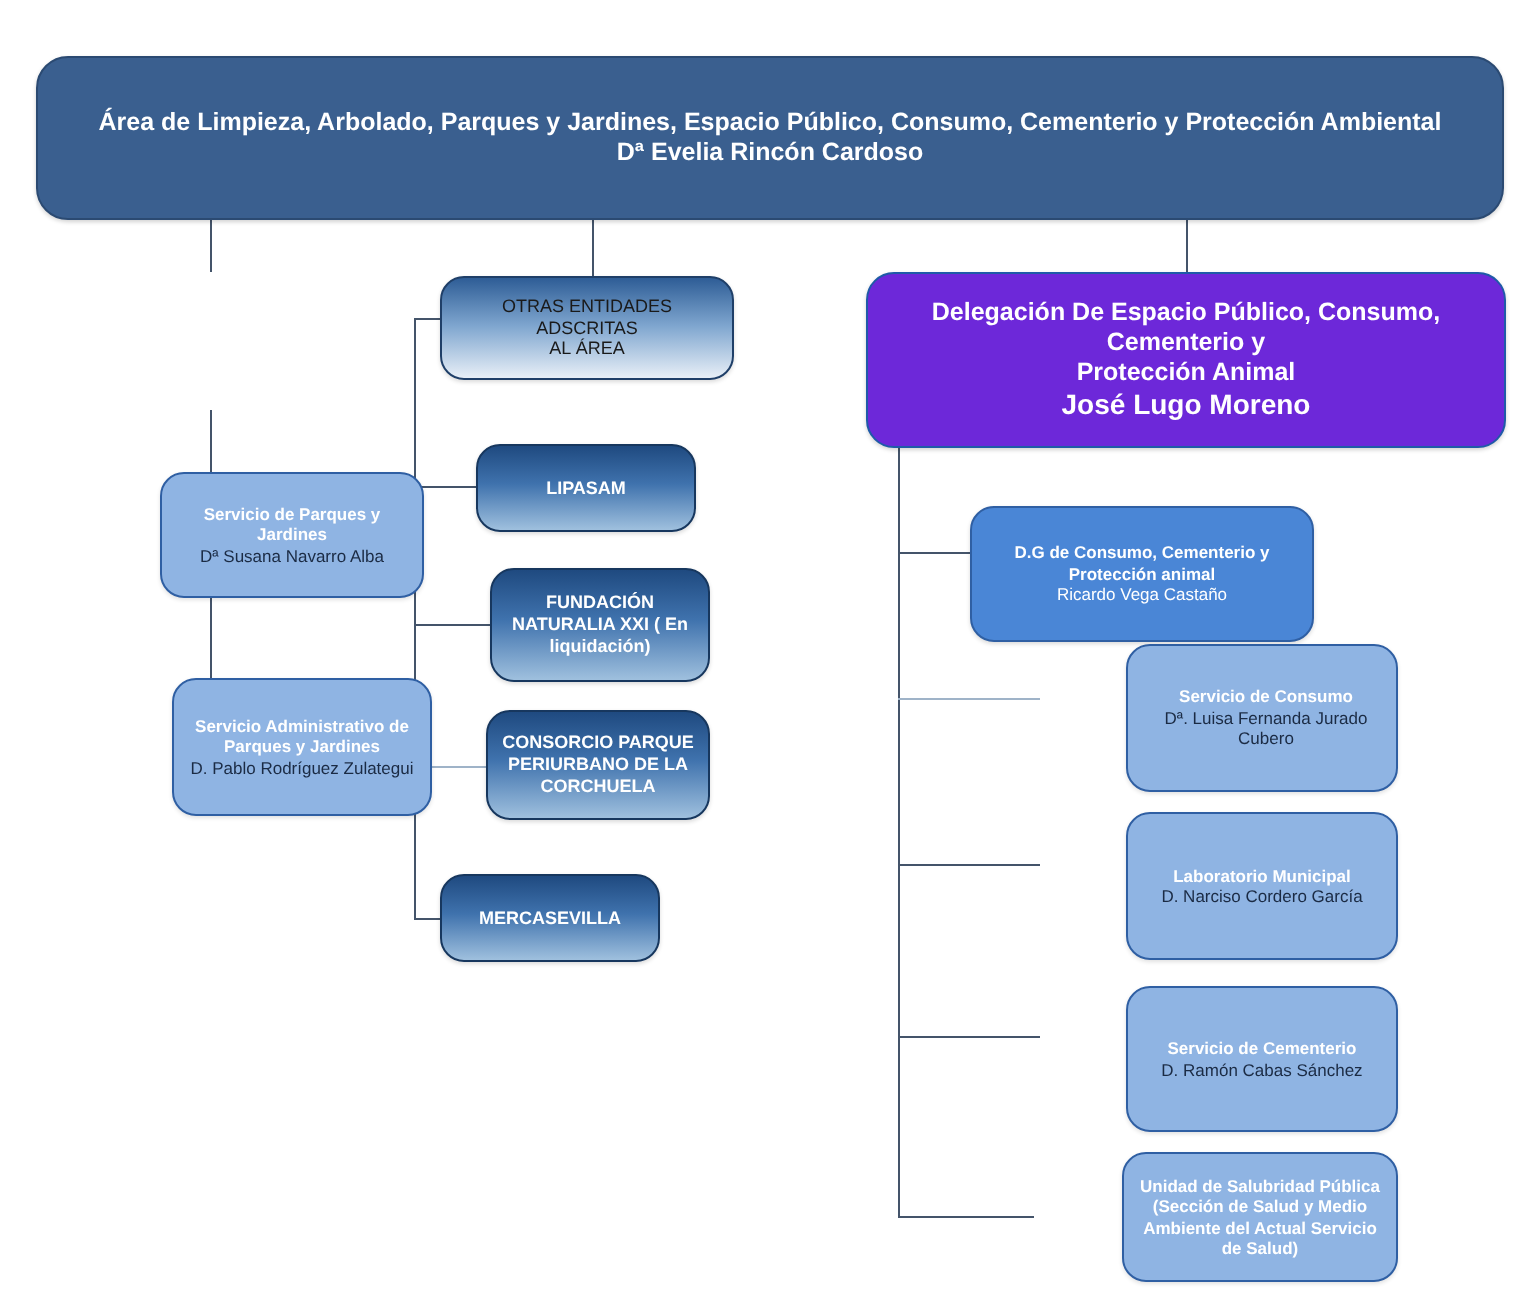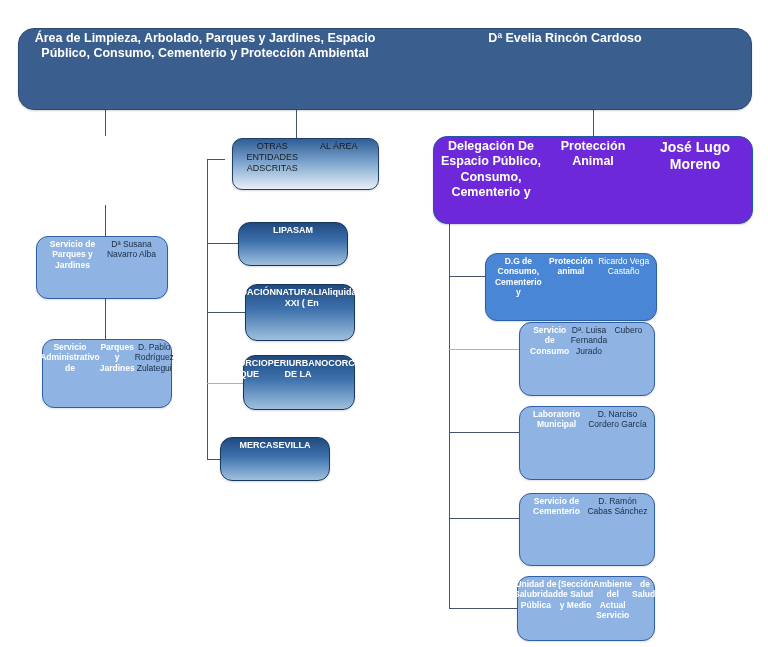--- a/index.html
+++ b/index.html
@@ -14,21 +14,21 @@
     position: relative;
     width: 768px;
     height: 647px;
     background: #ffffff;
     overflow: hidden;
   }
   .node {
     position: absolute;
     box-sizing: border-box;
     display: flex;
-    flex-direction: row;
+    flex-direction: column;
     align-items: flex-start;
     justify-content: center;
     text-align: center;
     border-radius: 12px;
     padding: 2px 6px;
     line-height: 1.22;
     z-index: 3;
   }
   .node .ln { display: block; width: 100%; }
 
@@ -65,20 +65,21 @@
   .style-dg .ln { font-size: 8.5px; font-weight: bold; }
   .style-dg .ln.sub { font-size: 8.5px; font-weight: normal; }
 
   
   .style-serv {
     background: #8fb4e3;
     border: 1px solid #2f5fa3;
     color: #ffffff;
     border-radius: 12px;
     box-shadow: 0 1px 2px rgba(0,0,0,0.12);
+    margin-left: 44px;
   }
   .style-serv .ln { font-size: 8.5px; font-weight: bold; }
   .style-serv .ln.sub { font-size: 8.5px; font-weight: normal; color: #1b2b44; }
 
   
   .style-ent-light {
     background: linear-gradient(180deg, #2e5d96 0%, #7fa6cf 48%, #e8eff7 100%);
     border: 1px solid #1f3f68;
     color: #1a1a1a;
     border-radius: 12px;
@@ -143,21 +144,21 @@
     <span class="ln">Servicio de Parques y Jardines</span>
     <span class="ln sub">Dª Susana Navarro Alba</span>
   </div>
 
   <div class="node style-serv" style="left:42px; top:339px; width:130px; height:69px;">
     <span class="ln">Servicio Administrativo de</span>
     <span class="ln">Parques y Jardines</span>
     <span class="ln sub">D. Pablo Rodríguez Zulategui</span>
   </div>
 
-  <div class="node style-ent-light" style="left:232px; top:138px; width:147px; height:52px;border-radius:10px;">
+  <div class="node style-ent-light" style="left:220px; top:138px; width:147px; height:52px;">
     <span class="ln">OTRAS ENTIDADES ADSCRITAS</span>
     <span class="ln">AL ÁREA</span>
   </div>
 
   <div class="node style-ent" style="left:238px; top:222px; width:110px; height:44px;">
     <span class="ln">LIPASAM</span>
   </div>
 
   <div class="node style-ent" style="left:245px; top:284px; width:110px; height:57px;">
     <span class="ln">FUNDACIÓN</span>

